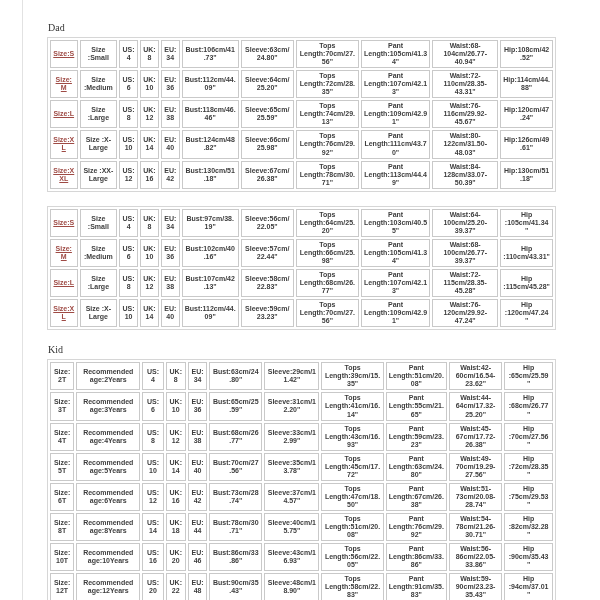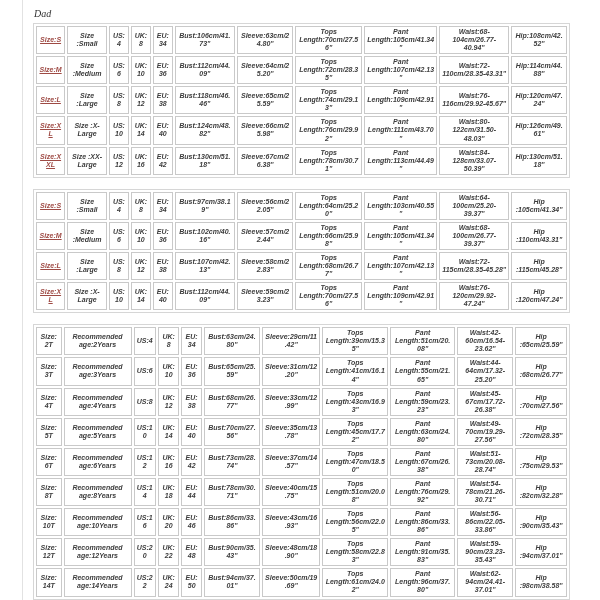--- a/index.html
+++ b/index.html
@@ -1,19 +1,19 @@
 <!DOCTYPE html>
 <html style="--link-color: #9e4a44;"><head>
 <meta charset="utf-8">
 <style>
   html,body{margin:0;padding:0;background:#fff;width:600px;}
   body{font-family:"Liberation Sans",sans-serif;color:#3d3d3d;}
   .wrap{margin-left:22px;border-left:1px solid #e2e2e2;min-height:592px;
         padding:8px 30px 6px 10px;box-sizing:border-box;}
-  .section{margin:0;font-style:italic;}
+  .section{margin:14px;}
   .section + .section{margin-top:11px;}
   .section-label{font-family:"Liberation Serif",serif;font-size:10px;color:#333;
         margin:0 0 4px 1px;line-height:1.1;}
   table{width:100%;border-collapse:separate;border-spacing:2px;
         border:1px solid #d6d6d6;background:#fff;table-layout:fixed;}
   td{border:1px solid #c9c9c9;font-size:7px;font-weight:bold;color:#3d3d3d;
         text-align:center;vertical-align:middle;padding:1px 2px;line-height:1.15;
         word-wrap:break-word;overflow-wrap:break-word;}
   .sec-dad td{height:15px;}
   .sec-mom td{height:19px;}
@@ -174,20 +174,21 @@
             <td class="">Sleeve:59cm/23.23"</td>
             <td class="">Tops Length:70cm/27.56"</td>
             <td class="">Pant Length:109cm/42.91"</td>
             <td class="">Waist:76-120cm/29.92-47.24"</td>
             <td class="">Hip :120cm/47.24"</td>
           </tr>
         </tbody>
       </table>
     </div>
     <div class="section sec-kid">
+      <div class="section-label">Kid</div>
       <table>
         <colgroup>
           <col style="width: 5%;">
           <col style="width: 13.3%;">
           <col style="width: 4.4%;">
           <col style="width: 4.2%;">
           <col style="width: 4%;">
           <col style="width: 11%;">
           <col style="width: 11.4%;">
           <col style="width: 12.9%;">

